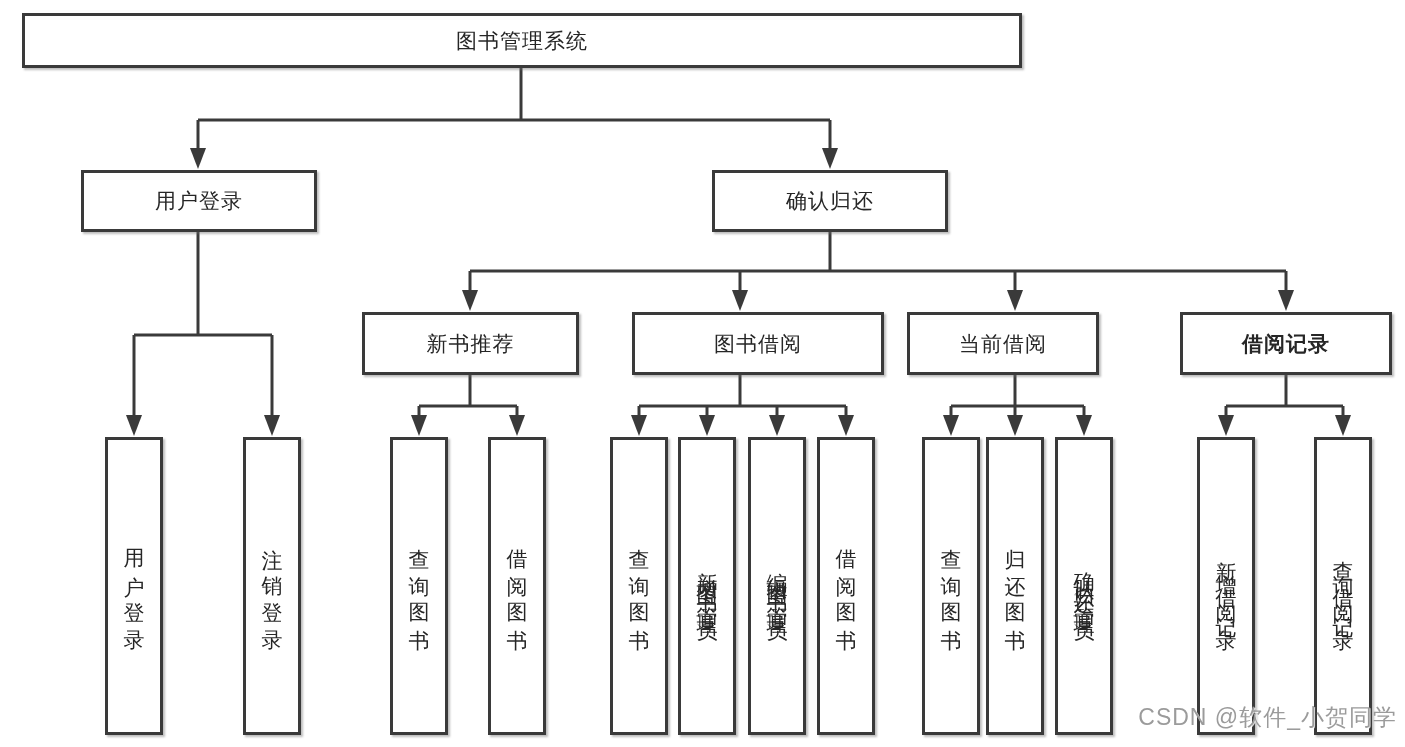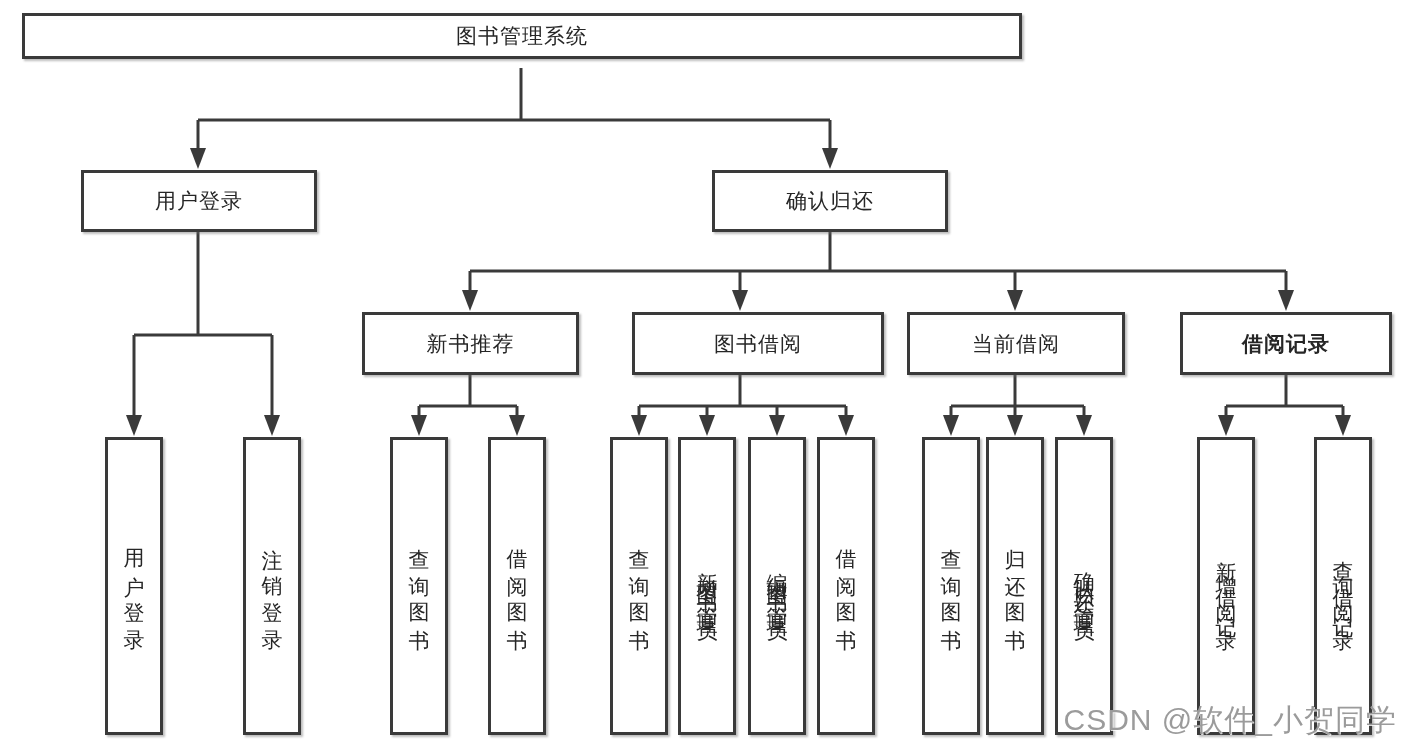--- a/index.html
+++ b/index.html
@@ -48,47 +48,47 @@
   }
   .vnode {
     writing-mode: vertical-rl;
     text-orientation: mixed;
     text-align: center;
   }
   .v4 { letter-spacing: 27px; }
   .v6 { letter-spacing: 14px; }
   .v9 { letter-spacing: 7px; }
   
-  .root-box        { left: 22px;   top: 13px;  width: 1000px; height: 46px; text-align: center; }
+  .root-box        { left: 22px;   top: 13px;  width: 1000px; height: 55px; text-align: center; }
   .lvl1            { top: 170px; height: 62px; }
   .user-login-box  { left: 81px;  width: 236px; }
   .book-mgmt-box   { left: 712px; width: 236px; }
   .lvl2            { top: 312px; height: 63px; text-align: center; }
   .new-book-box    { left: 362px;  width: 217px; }
   .book-borrow-box { left: 632px;  width: 252px; }
-  .cur-borrow-box  { left: 907px;  width: 218px; }
+  .cur-borrow-box  { left: 907px;  width: 192px; }
   .borrow-rec-box  { left: 1180px; width: 212px; font-weight: bold; }
   .leaf            { top: 437px; height: 298px; width: 58px; border-width: 3px; }
   .leaf-login      { left: 105px; }
   .leaf-logout     { left: 243px; }
   .leaf-nb-query   { left: 390px; }
   .leaf-nb-borrow  { left: 488px; }
   .leaf-bb-query   { left: 610px; }
   .leaf-bb-add     { left: 678px; }
   .leaf-bb-edit    { left: 748px; }
   .leaf-bb-borrow  { left: 817px; }
   .leaf-cb-query   { left: 922px; }
   .leaf-cb-return  { left: 986px; }
   .leaf-cb-confirm { left: 1055px; }
   .leaf-br-add     { left: 1197px; }
   .leaf-br-query   { left: 1314px; }
   .watermark {
     position: absolute;
-    right: 8px; bottom: 6px;
-    font-size: 30px;
+    right: 8px; bottom: 14px;
+    font-size: 23px;
     color: var(--watermark);
     z-index: 3;
     letter-spacing: 1px;
     text-shadow: 1px 1px 0 rgba(255,255,255,0.8);
   }
 </style>
 </head>
 <body>
 
 <svg id="connector-layer" viewBox="0 0 1405 747" xmlns="http://www.w3.org/2000/svg">

